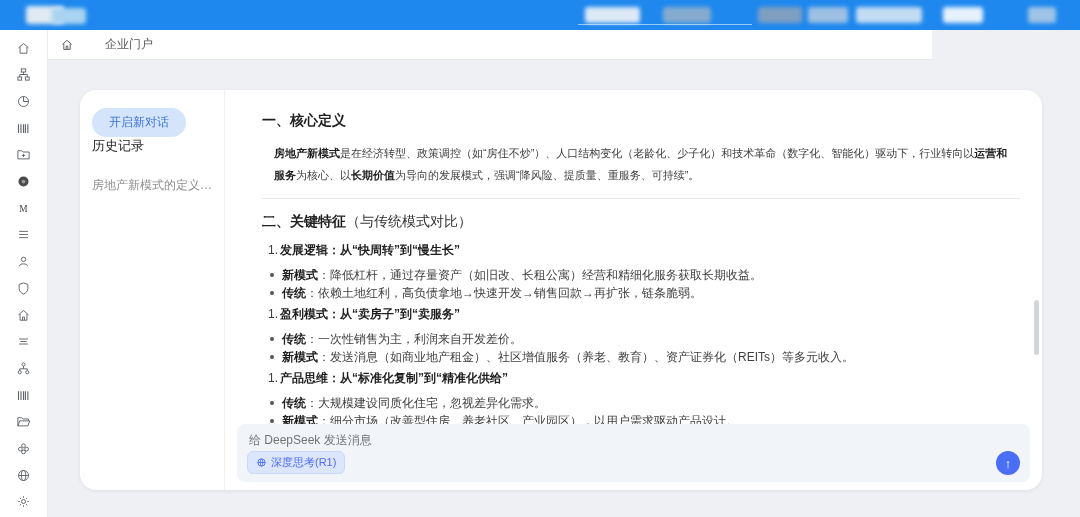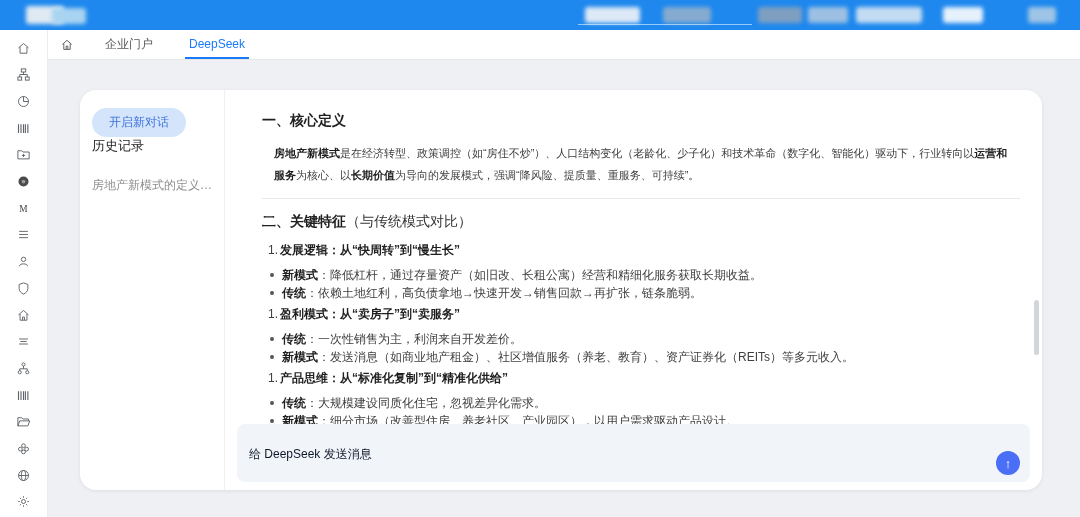--- a/index.html
+++ b/index.html
@@ -15,21 +15,21 @@
   .logo-blob1{position:absolute;left:18px;top:2px;width:38px;height:18px;background:#dfe9f2;border-radius:3px;filter:blur(2px);}
   .logo-blob2{position:absolute;left:44px;top:4px;width:34px;height:16px;background:#a8d4f1;border-radius:3px;filter:blur(2px);}
   .topnav{position:absolute;right:0;top:0;height:30px;}
   .blur-item{position:absolute;top:7px;height:16px;border-radius:3px;filter:blur(2px);}
   .top-underline{position:absolute;left:578px;top:24px;width:174px;height:1px;background:rgba(255,255,255,.55);}
   
   .rail{position:absolute;left:0;top:30px;width:47px;height:487px;background:#fff;border-right:1px solid #ececec;z-index:20;}
   .rail-icon{position:absolute;left:0;width:47px;height:20px;display:flex;align-items:center;justify-content:center;color:#5f6368;cursor:pointer;}
   .rail-icon svg{display:block;}
   
-  .tabbar{position:absolute;left:47px;top:30px;width:1033px;height:29px;background:#fff;border-bottom:1px solid #e7e7e7;display:flex;align-items:center;z-index:10;}
+  .tabbar{position:absolute;left:47px;top:30px;width:885px;height:29px;background:#fff;border-bottom:1px solid #e7e7e7;display:flex;align-items:center;z-index:10;}
   .tab-home{width:40px;display:flex;align-items:center;justify-content:center;color:#595959;cursor:pointer;}
   .tab{position:relative;height:29px;line-height:29px;padding:0 18px;font-size:12px;color:#595959;cursor:pointer;}
   .tab.active{color:#1a7af8;}
   .tab.active::after{content:"";position:absolute;left:14px;right:14px;bottom:0;height:2px;background:#1a7af8;}
   
   .card{position:absolute;left:80px;top:90px;width:962px;height:400px;background:#fff;border-radius:16px;box-shadow:0 1px 4px rgba(0,0,0,.07);display:flex;}
   .chat-side{width:145px;border-right:1px solid #f0f0f0;padding:18px 12px 0 12px;box-sizing:border-box;}
   .new-chat-btn{display:inline-block;background:#d4e4fb;color:#3d72dd;font-size:12px;padding:6px 17px;border-radius:16px;cursor:pointer;white-space:nowrap;}
   .history-title{font-size:13px;color:#262626;}
   .history-item{margin-top:22px;font-size:12px;color:#8f8f8f;cursor:pointer;white-space:nowrap;overflow:hidden;text-overflow:ellipsis;}
@@ -42,21 +42,21 @@
   .md-p b{color:#1f1f1f;}
   .md-hr{border:none;border-top:1px solid #e8e8e8;margin:7px 0 12px 0;}
   .md-oli{font-size:12px;color:#1f1f1f;line-height:18px;margin:3px 0 8px 6px;font-weight:bold;}
   .md-oli .oli-num{font-weight:normal;color:#404040;margin-right:2px;}
   .md-li{font-size:12px;color:#404040;line-height:17px;margin:0 0 1px 8px;}
   .md-li .bullet{display:inline-block;width:4px;height:4px;border-radius:50%;background:#555;vertical-align:2px;margin-right:8px;}
   .md-li b{color:#1f1f1f;}
   .scroll-thumb{position:absolute;right:3px;top:210px;width:5px;height:55px;border-radius:3px;background:#d2d5da;cursor:pointer;}
   
   .input-box{position:absolute;left:12px;right:12px;top:334px;height:58px;background:#f1f5fa;border-radius:8px;cursor:text;}
-  .input-placeholder{position:absolute;left:12px;top:22px;font-size:12px;color:#0f172a;}
+  .input-placeholder{position:absolute;left:12px;top:8px;font-size:12px;color:#737373;}
   .deep-think-btn{position:absolute;left:10px;bottom:8px;display:flex;align-items:center;gap:4px;background:#dbe6fb;border:1px solid #c9d9f8;color:#4d6bfe;font-size:11px;padding:3px 8px;border-radius:6px;cursor:pointer;}
   .send-btn{position:absolute;right:10px;bottom:7px;width:24px;height:24px;border-radius:50%;background:#4a6ef5;color:#fff;display:flex;align-items:center;justify-content:center;font-size:13px;cursor:pointer;}
 </style>
 </head>
 <body>
 
 <div class="topbar">
   <div class="logo-wrap">
     <div class="logo-blob1"></div>
     <div class="logo-blob2"></div>
@@ -189,21 +189,20 @@
 <div class="tabbar">
   <span class="tab-home">
     <svg width="14" height="14" viewBox="0 0 24 24" fill="none" stroke="currentColor" stroke-width="1.6">
         <path d="M4 11 L12 4 L20 11"></path>
         <path d="M6.5 9.5 V19.5 H17.5 V9.5"></path>
         <path d="M10.5 19.5 V14 H13.5 V19.5"></path>
       </svg>
   </span>
   <div id="tabs" style="display:flex;">
       <div class="tab">企业门户</div>
-      <div class="tab active">DeepSeek</div>
     </div>
 </div>
 
 <div class="card">
   <div class="chat-side">
     <span class="new-chat-btn">开启新对话</span>
     <div class="history-title">历史记录</div>
     <div id="history-list">
         <div class="history-item">房地产新模式的定义是什么</div>
       </div>
@@ -221,18 +220,25 @@
         <div class="md-li"><span class="bullet"></span><b>传统</b><span>：一次性销售为主，利润来自开发差价。</span></div>
         <div class="md-li"><span class="bullet"></span><b>新模式</b><span>：发送消息（如商业地产租金）、社区增值服务（养老、教育）、资产证券化（REITs）等多元收入。</span></div>
         <div class="md-oli"><span class="oli-num">1.</span><span>产品思维：从“标准化复制”到“精准化供给”</span></div>
         <div class="md-li"><span class="bullet"></span><b>传统</b><span>：大规模建设同质化住宅，忽视差异化需求。</span></div>
         <div class="md-li"><span class="bullet"></span><b>新模式</b><span>：细分市场（改善型住房、养老社区、产业园区），以用户需求驱动产品设计。</span></div>
         <div class="md-oli"><span class="oli-num">1.</span><span>技术应用：从“人工经验”到“数智赋能”</span></div>
       </div>
     <div class="scroll-thumb"></div>
     <div class="input-box">
       <span class="input-placeholder">给 DeepSeek 发送消息</span>
+      <span class="deep-think-btn">
+        <svg width="11" height="11" viewBox="0 0 24 24" fill="none" stroke="currentColor" stroke-width="2">
+            <circle cx="12" cy="12" r="8"></circle>
+            <path d="M4 12 H20 M12 4 C8 8 8 16 12 20 C16 16 16 8 12 4"></path>
+          </svg>
+        <span>深度思考(R1)</span>
+      </span>
       <span class="send-btn">
         <span>↑</span>
       </span>
     </div>
   </div>
 </div>
 
 </body></html>

